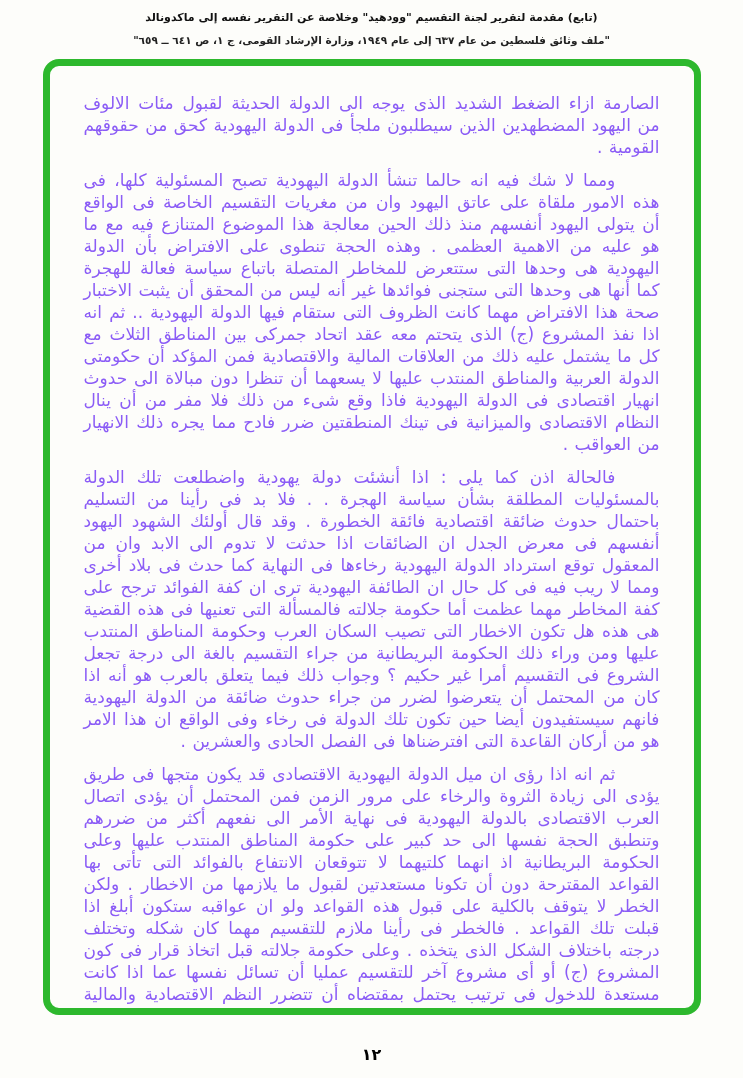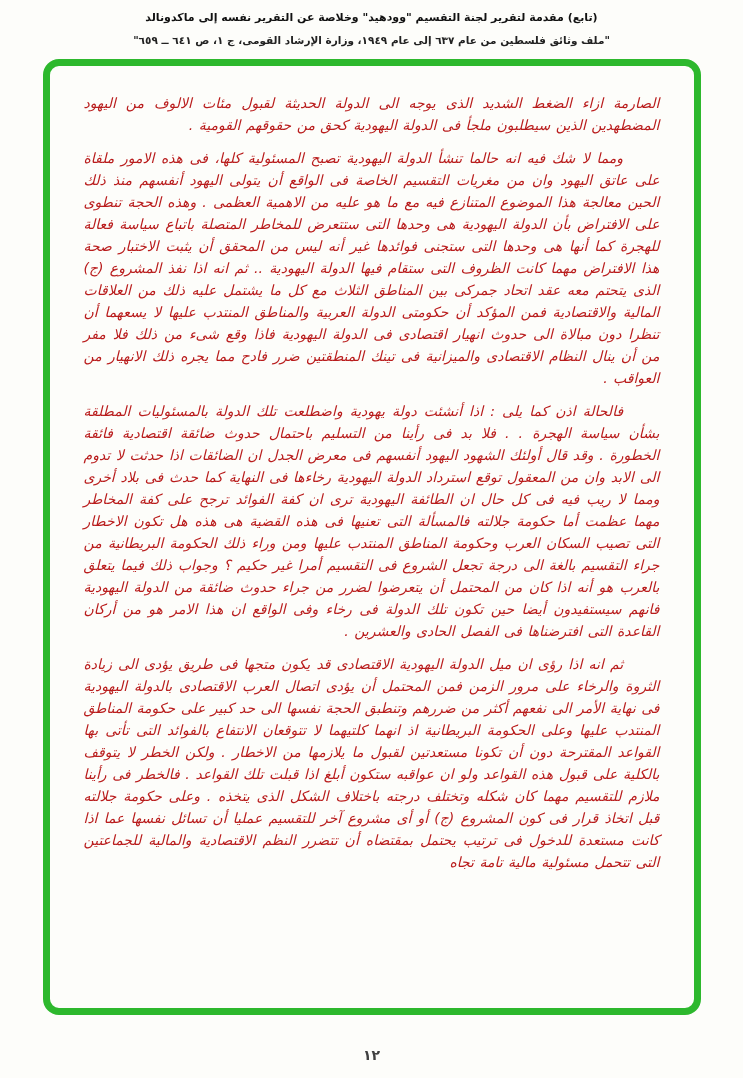--- a/index.html
+++ b/index.html
@@ -47,46 +47,45 @@
     border-radius: 16px;
     background: #fdfdfa;
     padding: 26px 34px 10px 34px;
     overflow: hidden;
   }
 
   
   .doc-body {
     direction: rtl;
     text-align: justify;
-    color: #b91c1c;
-    font-size: 14px;
+    color: #8b5cf6;
+    font-size: 17px;
     line-height: 22px;
-    font-style: italic;
   }
   .doc-body p {
     text-indent: 2.6em;
     margin-bottom: 11px;
     word-spacing: 1px;
   }
   .doc-body p:first-child {
     text-indent: 0;
   }
 
   
   .page-footer {
     position: absolute;
     bottom: 14px;
     left: 0;
     right: 0;
     text-align: center;
   }
   .page-number {
-    font-size: 14px;
+    font-size: 16px;
     font-weight: bold;
-    color: #404040;
+    color: #000000;
   }
 </style>
 </head>
 <body>
 
 <div class="page">
 
   <div class="doc-header">
     <div class="doc-title">(تابع) مقدمة لتقرير لجنة التقسيم "وودهيد" وخلاصة عن التقرير نفسه إلى ماكدونالد</div>
     <div class="doc-source">"ملف وثائق فلسطين من عام ٦٣٧ إلى عام ١٩٤٩، وزارة الإرشاد القومى، ج ١، ص ٦٤١ ــ ٦٥٩"</div>

